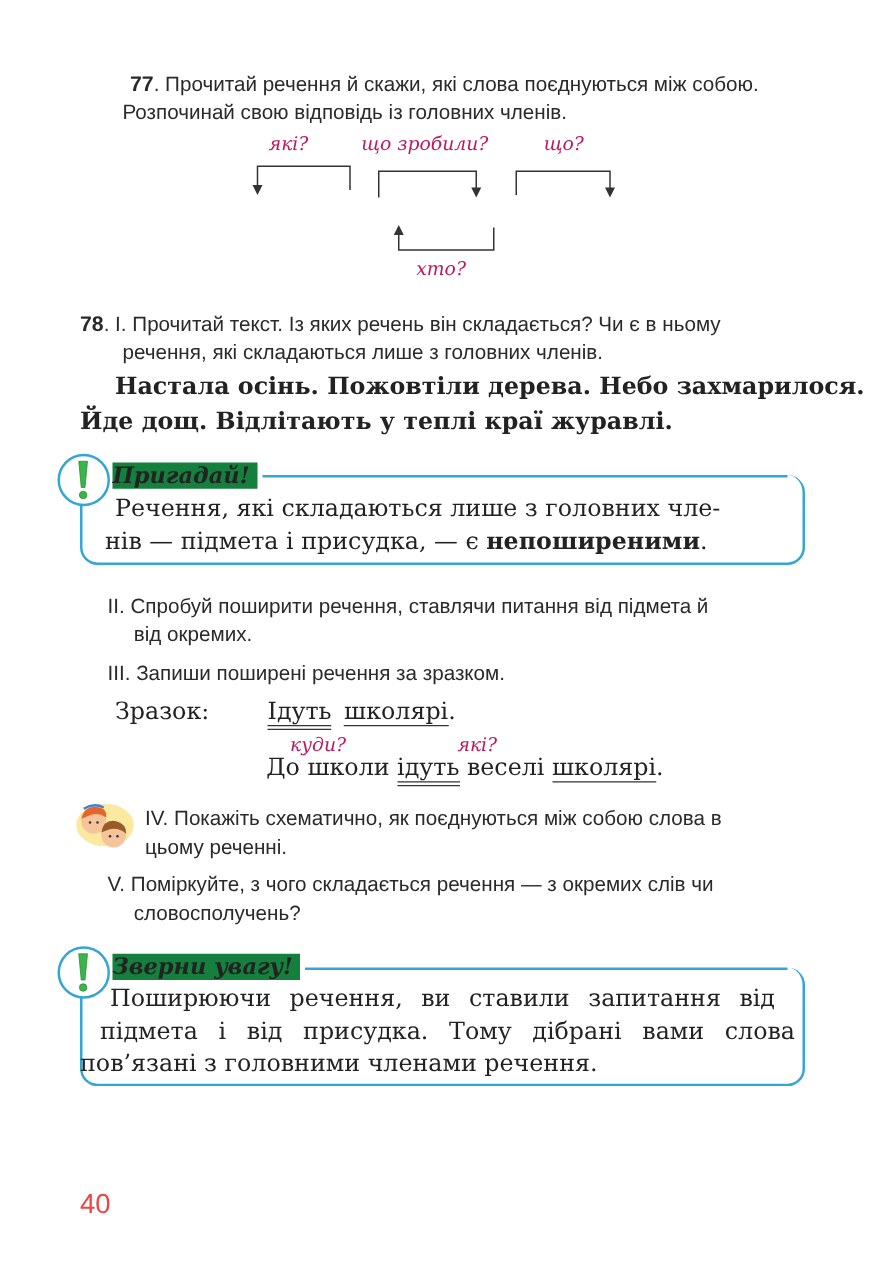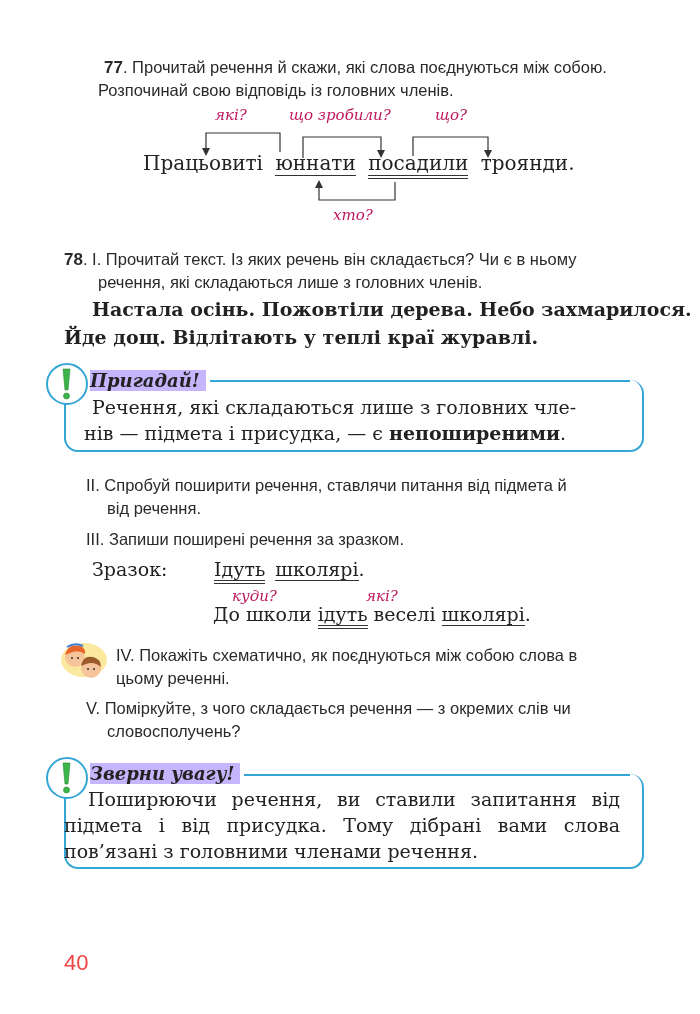--- a/index.html
+++ b/index.html
@@ -8,21 +8,21 @@
   .abs { position: absolute; }
   .task-text { font-size: 16.5px; line-height: 23px; color: #2a2a2a; }
   .num { font-weight: bold; font-size: 17px; }
   .it { font-style: italic; font-family: "DejaVu Serif", serif; font-size: 15px; color: #be185d; }
   .sent { font-family: "DejaVu Serif", serif; font-size: 19px; color: #222; }
   .u1 { border-bottom: 1.5px solid #333; }
   .u2 { border-bottom: 4px double #333; padding-bottom: 0; }
   .boxed { position: absolute; border: 2px solid #34a6d6; border-radius: 14px; }
   .excl-circle { position: absolute; width: 38px; height: 38px; border: 2px solid #34a6d6; border-radius: 50%; background: #fff; }
   .excl { position: absolute; left: 14px; top: 3px; width: 9px; height: 32px; }
-  .box-title { font-family: "DejaVu Serif", serif; font-style: italic; font-weight: bold; font-size: 18px; color: #222; background: #c4b5fd; padding-right: 6px; }
+  .box-title { font-family: "DejaVu Serif", serif; font-style: italic; font-weight: bold; font-size: 18px; color: #222; background: #15803d; padding-right: 6px; }
   .box-text { font-family: "DejaVu Serif", serif; font-size: 19px; line-height: 27px; color: #222; text-align: justify; }
   .arrow-line { stroke: #333; stroke-width: 1.2; fill: none; }
 </style>
 </head>
 <body>
 
 <div class="abs sans task-text" style="left:64px; top:56px;margin-left:40px;">
   <span class="num">77</span><span>. Прочитай речення й скажи, які слова поєднуються між собою.</span>
 </div>
 <div class="abs sans task-text" style="left:98px; top:79px;">Розпочинай свою відповідь із головних членів.</div>
@@ -38,26 +38,20 @@
 
     <polyline class="arrow-line" points="413,56 413,37 488,37 488,52"></polyline>
     <polygon points="484,50 492,50 488,58" fill="#333"></polygon>
 
     <polyline class="arrow-line" points="395,82 395,100 319,100 319,86"></polyline>
     <polygon points="315,88 323,88 319,80" fill="#333"></polygon>
   </svg>
   <span class="abs it" style="left:215px; top:6px;">які?</span>
   <span class="abs it" style="left:289px; top:6px;">що зробили?</span>
   <span class="abs it" style="left:435px; top:6px;">що?</span>
-  <div class="abs sent" style="left:143px; top:51px; font-size:20px; white-space:nowrap;">
-    <span>Працьовиті</span>
-    <span class="u1" style="margin-left:6px;">юннати</span>
-    <span class="u2" style="margin-left:6px;">посадили</span>
-    <span style="margin-left:6px;">троянди.</span>
-  </div>
   <span class="abs it" style="left:333px; top:106px;">хто?</span>
 </div>
 
 <div class="abs sans task-text" style="left:64px; top:248px;">
   <span class="num">78</span><span>. І. Прочитай текст. Із яких речень він складається? Чи є в ньому</span>
 </div>
 <div class="abs sans task-text" style="left:98px; top:271px;">речення, які складаються лише з головних членів.</div>
 
 <div class="abs sent" style="left:92px; top:298px; font-weight:bold; font-size:19px;">Настала осінь. Пожовтіли дерева. Небо захмарилося.</div>
 <div class="abs sent" style="left:64px; top:326px; font-weight:bold; font-size:19px;">Йде дощ. Відлітають у теплі краї журавлі.</div>
@@ -70,21 +64,21 @@
     <ellipse cx="4.5" cy="28" rx="3" ry="3" fill="#3bb54a" stroke="#2a8a38" stroke-width="0.6"></ellipse>
   </svg>
 </div>
 <div class="abs box-title" style="left:90px; top:370px;">Пригадай!</div>
 <div class="abs box-text" style="left:92px; top:394px; width:530px;">Речення, які складаються лише з головних чле-</div>
 <div class="abs box-text" style="left:64px; top:420px;margin-left:20px;">
   <span>нів — підмета і присудка, — є </span><b>непоширеними</b><span>.</span>
 </div>
 
 <div class="abs sans task-text" style="left:86px; top:474px;">II. Спробуй поширити речення, ставлячи питання від підмета й</div>
-<div class="abs sans task-text" style="left:107px; top:497px;">від речення.</div>
+<div class="abs sans task-text" style="left:107px; top:497px;">від окремих.</div>
 
 <div class="abs sans task-text" style="left:86px; top:528px;">III. Запиши поширені речення за зразком.</div>
 
 <div class="abs sent" style="left:92px; top:558px;">Зразок:</div>
 <div class="abs sent" style="left:214px; top:558px; white-space:nowrap;">
   <span class="u2">Ідуть</span>
   <span class="u1" style="margin-left:4px;">школярі</span><span>.</span>
 </div>
 <span class="abs it" style="left:232px; top:587px;">куди?</span>
 <span class="abs it" style="left:366px; top:587px;">які?</span>
@@ -115,16 +109,16 @@
 <div class="boxed" style="left:64px; top:774px; width:576px; height:93px; border-top:none; border-top-left-radius:0;"></div>
 <div class="abs" style="left:244px; top:774px; width:386px; height:2px; background:#34a6d6;"></div>
 <div class="excl-circle" style="left:46px; top:757px;">
   <svg class="excl" viewBox="0 0 9 32">
     <path d="M1 1 L8 1 L6 22 L3 22 Z" fill="#3bb54a" stroke="#2a8a38" stroke-width="0.6"></path>
     <ellipse cx="4.5" cy="28" rx="3" ry="3" fill="#3bb54a" stroke="#2a8a38" stroke-width="0.6"></ellipse>
   </svg>
 </div>
 <div class="abs box-title" style="left:90px; top:763px;">Зверни увагу!</div>
 <div class="abs box-text" style="left:64px; top:786px; width:556px; padding-left:24px; box-sizing:border-box; text-align-last:justify;">Поширюючи речення, ви ставили запитання від</div>
-<div class="abs box-text" style="left:64px; top:812px; width:556px; text-align-last:justify;">підмета і від присудка. Тому дібрані вами слова</div>
+<div class="abs box-text" style="left:64px; top:812px; width:556px; text-align-last:justify;padding-left:16px;">підмета і від присудка. Тому дібрані вами слова</div>
 <div class="abs box-text" style="left:64px; top:838px;">пов’язані з головними членами речення.</div>
 
 <div class="abs sans" style="left:64px; top:950px; font-size:22px; color:#ef4444;">40</div>
 
 </body></html>

